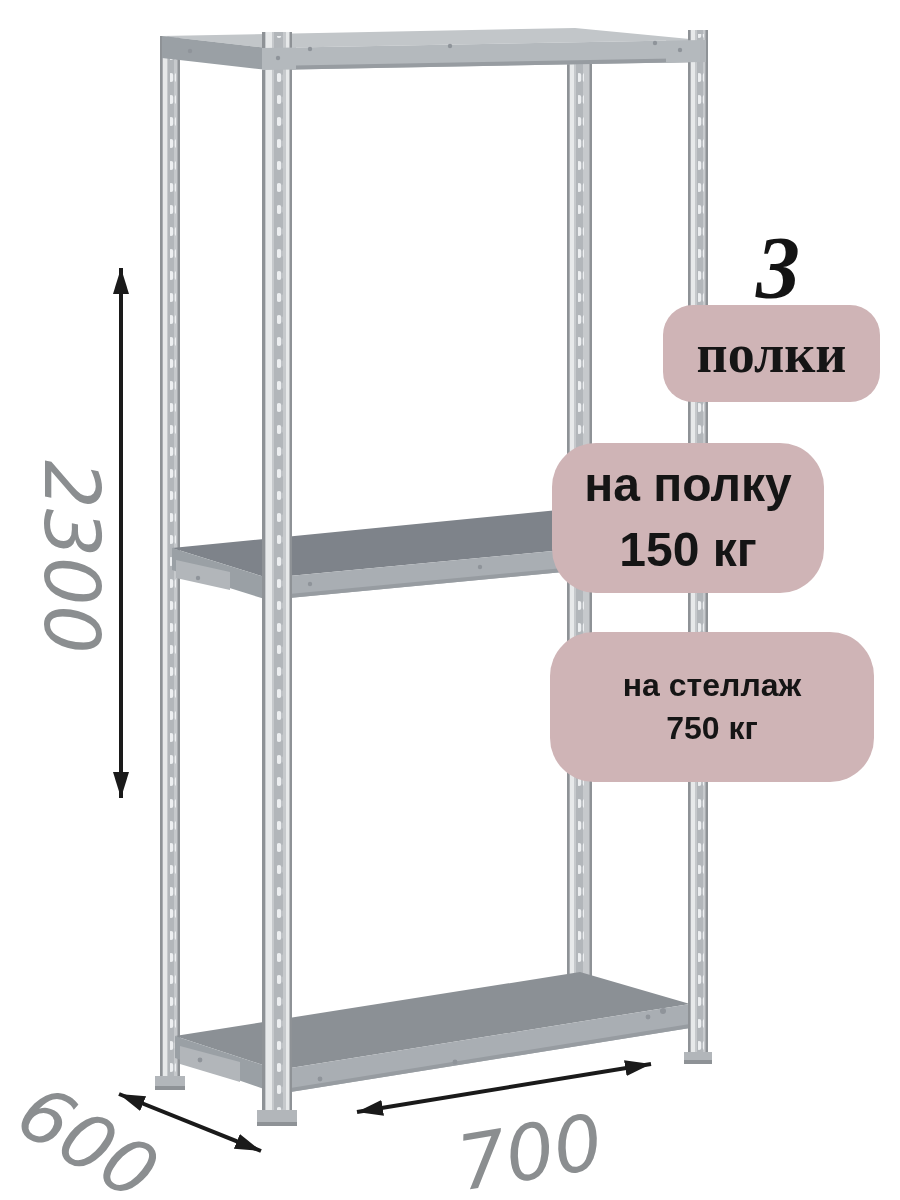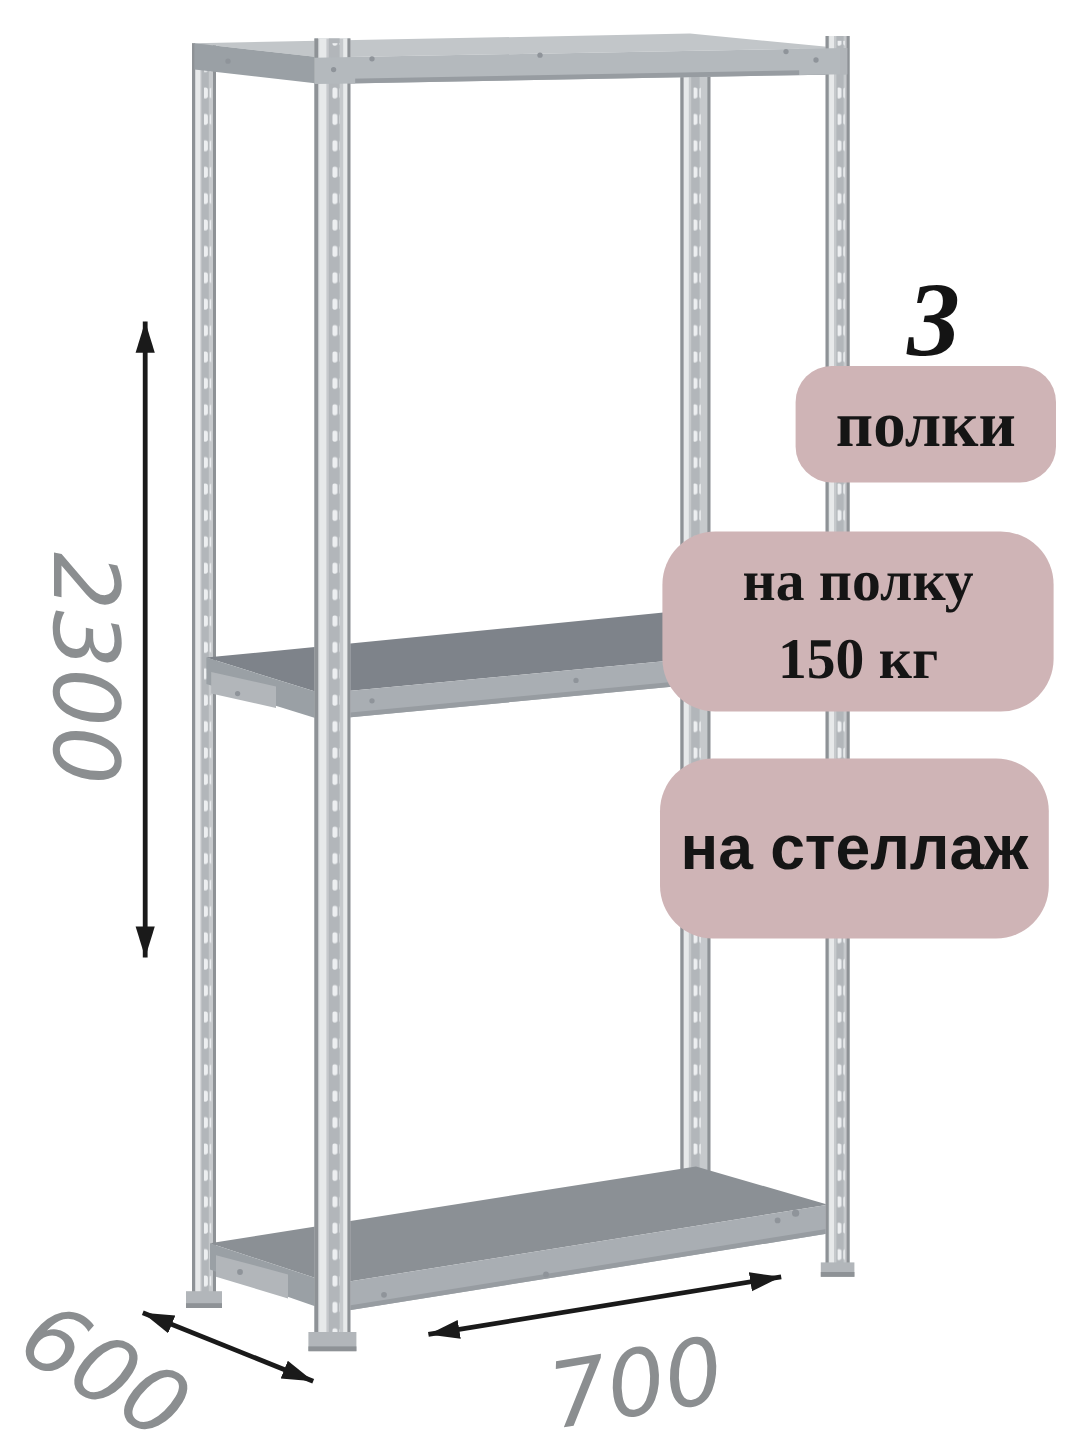--- a/index.html
+++ b/index.html
@@ -25,22 +25,22 @@
   .arrow-line{stroke:var(--arrow);stroke-width:4;fill:none}
   .ah{fill:var(--arrow)}
 
   
   .badge{
     position:absolute;background:var(--badge-bg);color:var(--badge-text);
     display:flex;flex-direction:column;align-items:center;justify-content:center;
     font-weight:700;text-align:center;
   }
   .badge-count{left:663px;top:305px;width:217px;height:97px;border-radius:30px;font-size:54px;font-family:Liberation Serif, serif;}
-  .badge-shelf{left:552px;top:443px;width:326px;height:150px;border-radius:44px;font-size:48px;line-height:1.35;font-family:Liberation Serif, serif;}
-  .badge-rack{left:550px;top:632px;width:324px;height:150px;border-radius:44px;font-size:52px;line-height:1.35;}
+  .badge-shelf{left:552px;top:443px;width:272px;height:150px;border-radius:44px;font-size:48px;line-height:1.35;}
+  .badge-rack{left:550px;top:632px;width:324px;height:150px;border-radius:44px;font-size:32px;line-height:1.35;}
 
   .count-number{
     position:absolute;left:728px;top:220px;width:100px;height:100px;
     font-family:"Liberation Serif",serif;font-style:italic;font-weight:700;
     font-size:88px;line-height:96px;color:#141414;text-align:center;
   }
 
   
   .dim{
     position:absolute;display:flex;align-items:center;justify-content:center;
@@ -167,19 +167,20 @@
     <span>полки</span>
   </div>
 
   <div class="badge badge-shelf">
     <span>на полку</span>
     <span>150 кг</span>
   </div>
 
   <div class="badge badge-rack">
     <span>на стеллаж</span>
+    <span>750 кг</span>
   </div>
 
   <div class="dim dim-height">2300</div>
   <div class="dim dim-depth">600</div>
   <div class="dim dim-width">700</div>
 
 </div>
 
 </body></html>

